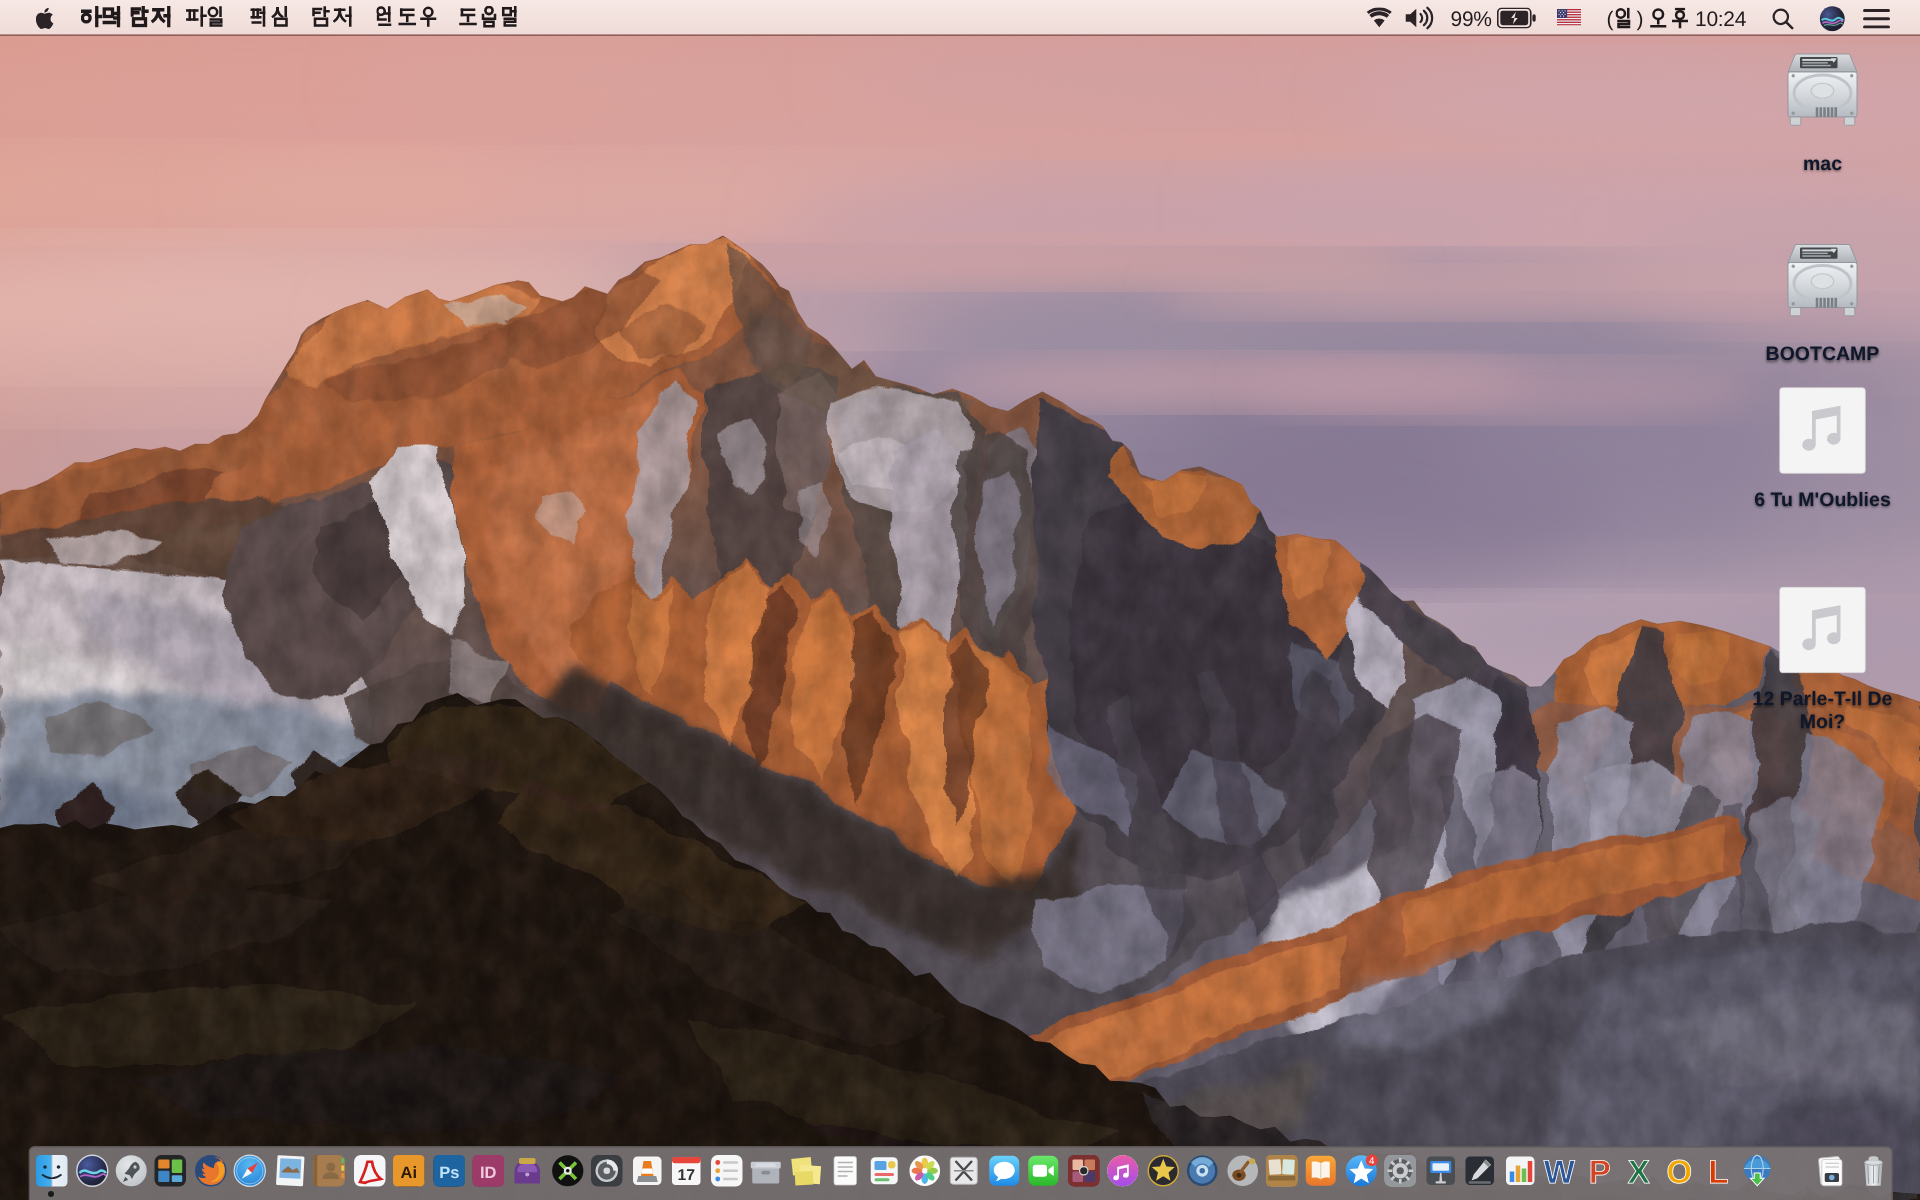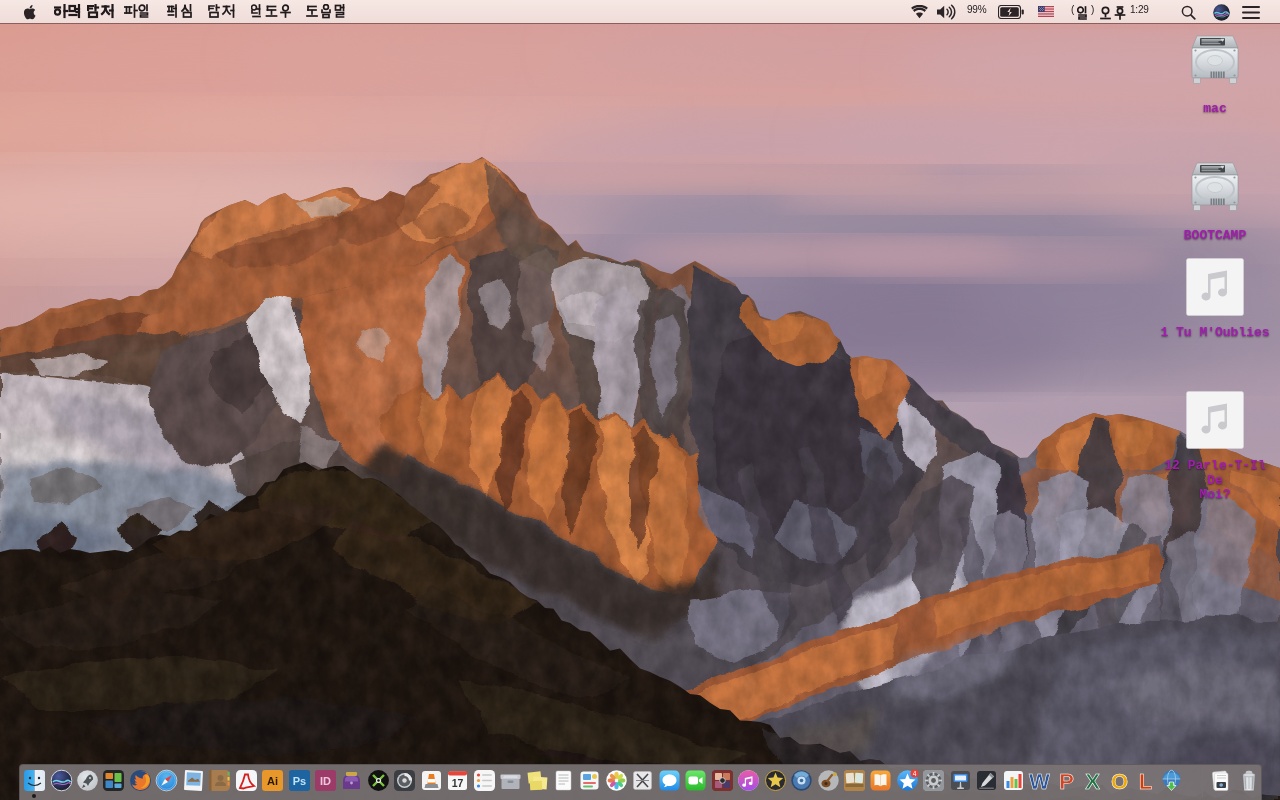--- a/index.html
+++ b/index.html
@@ -1,22 +1,22 @@
 <!DOCTYPE html>
 <html><head><meta charset="utf-8">
 <style>
 * { margin:0; padding:0; box-sizing:border-box; }
 html,body { width:1280px; height:800px; overflow:hidden; font-family:"Liberation Sans",sans-serif; }
 #wall { position:absolute; inset:0; }
 #menubar { position:absolute; top:0; left:0; width:1280px; height:24px; background:linear-gradient(#f6e8e4,#efdcd9); border-bottom:1px solid #8d5f5c; z-index:50; }
 .mi { position:absolute; top:4px; font-size:14px; color:#211a1c; letter-spacing:-0.2px; }
 
-.mtxt { position:absolute; top:3.5px; font-size:10px; color:#211a1c; letter-spacing:-0.2px; }
+.mtxt { position:absolute; top:3.5px; font-size:14px; color:#211a1c; letter-spacing:-0.2px; }
 .dicon { position:absolute; width:58px; z-index:10; }
-.dlabel { position:absolute; width:120px; left:-31px; text-align:center; font-size:13px; font-weight:bold; color:#a21caf; text-shadow:0 1px 2px rgba(0,0,0,0.55); line-height:14.5px;font-family:Liberation Mono, monospace; }
+.dlabel { position:absolute; width:120px; left:-31px; text-align:center; font-size:13px; font-weight:bold; color:#0f172a; text-shadow:0 1px 2px rgba(0,0,0,0.55); line-height:14.5px; }
 #dock { position:absolute; left:19px; top:764px; width:1243px; height:36px; background:rgba(123,116,117,0.9); border-radius:4px 4px 0 0; border:1px solid rgba(60,55,56,0.4); border-bottom:none; z-index:40; }
 .dk { position:absolute; top:769px; z-index:45; }
 #finddot { position:absolute; left:32px; top:794px; width:4px; height:4px; border-radius:2px; background:#1a1a1a; z-index:46; }
 </style></head>
 <body>
 <div id="wall">
     <svg width="1280" height="800" viewBox="0 0 1280 800" xmlns="http://www.w3.org/2000/svg" style="position:absolute;top:0;left:0">
 <defs>
 <linearGradient id="skyv" x1="0" y1="0" x2="0" y2="1">
  <stop offset="0" stop-color="#d79a93"></stop>
@@ -408,21 +408,21 @@
     <span class="mtxt" style="left:1091px">)</span>
     <span style="position:absolute;left:1100px;top:5px"><svg width="29" height="15" viewBox="0 0 29 15" style="vertical-align:-2px">
         <circle cx="5.5" cy="4.5" r="3.2" stroke="#211a1c" stroke-width="1.7" stroke-linecap="square" fill="none"></circle>
         <line x1="5.5" y1="8" x2="5.5" y2="10.5" stroke="#211a1c" stroke-width="1.7" stroke-linecap="square" fill="none"></line>
         <line x1="1.0" y1="12.5" x2="10.0" y2="12.5" stroke="#211a1c" stroke-width="1.7" stroke-linecap="square" fill="none"></line>
         <line x1="17.5" y1="1" x2="22.5" y2="1" stroke="#211a1c" stroke-width="1.7" stroke-linecap="square" fill="none"></line>
         <circle cx="20.0" cy="5" r="2.6" stroke="#211a1c" stroke-width="1.7" stroke-linecap="square" fill="none"></circle>
         <line x1="15.5" y1="9" x2="24.5" y2="9" stroke="#211a1c" stroke-width="1.7" stroke-linecap="square" fill="none"></line>
         <line x1="20.0" y1="9" x2="20.0" y2="13" stroke="#211a1c" stroke-width="1.7" stroke-linecap="square" fill="none"></line>
       </svg></span>
-    <span class="mtxt" style="left:1130px">1:29</span>
+    <span class="mtxt" style="left:1130px">10:24</span>
  <svg style="position:absolute;left:1181px;top:4.5px" width="15" height="15" viewBox="0 0 15 15">
       <circle cx="6.2" cy="6.2" r="4.8" fill="none" stroke="#2b2326" stroke-width="1.5"></circle>
       <line x1="9.8" y1="9.8" x2="13.8" y2="13.8" stroke="#2b2326" stroke-width="1.7" stroke-linecap="round"></line>
     </svg>
  <svg style="position:absolute;left:1213px;top:3.5px" width="17" height="17" viewBox="0 0 17 17">
       <defs>
         <radialGradient id="siri1" cx="0.32" cy="0.32" r="0.95">
           <stop offset="0" stop-color="#4a5894"></stop>
           <stop offset="0.5" stop-color="#27293e"></stop>
           <stop offset="1" stop-color="#131320"></stop>
@@ -512,21 +512,21 @@
 <circle cx="9.5" cy="44.5" r="1.1" fill="#93989d"></circle>
       <circle cx="48.5" cy="44.5" r="1.1" fill="#93989d"></circle>
 <rect x="7.5" y="47" width="7" height="5.5" rx="1" fill="#ced2d5" stroke="#8e9398" stroke-width="0.5"></rect>
 <rect x="43.5" y="47" width="7" height="5.5" rx="1" fill="#ced2d5" stroke="#8e9398" stroke-width="0.5"></rect>
 </svg><div class="dlabel" style="top:71px">BOOTCAMP</div></div>
 <div class="dicon" style="left:1186px;top:258px"><svg width="58" height="58" viewBox="0 0 58 58">
 <rect x="0.5" y="0.5" width="57" height="57" rx="2" fill="#f5f4f5" stroke="#d8d8d8" stroke-width="0.5"></rect>
 <g fill="#c9c9ce">
         <path d="M22 16 L41 12.5 L41 34.5 a4.5 4 0 1 1 -2.5 -3.6 L38.5 19 L24.5 21.6 L24.5 38.5 a4.5 4 0 1 1 -2.5 -3.6 Z"></path>
       </g>
-</svg><div class="dlabel" style="top:68px">1 Tu M'Oublies</div></div>
+</svg><div class="dlabel" style="top:68px">6 Tu M'Oublies</div></div>
 <div class="dicon" style="left:1186px;top:391px"><svg width="58" height="58" viewBox="0 0 58 58">
 <rect x="0.5" y="0.5" width="57" height="57" rx="2" fill="#f5f4f5" stroke="#d8d8d8" stroke-width="0.5"></rect>
 <g fill="#c9c9ce">
         <path d="M22 16 L41 12.5 L41 34.5 a4.5 4 0 1 1 -2.5 -3.6 L38.5 19 L24.5 21.6 L24.5 38.5 a4.5 4 0 1 1 -2.5 -3.6 Z"></path>
       </g>
 </svg><div class="dlabel" style="top:68px">12 Parle-T-Il De<br>Moi?</div></div>
 
 <div id="dock"></div>
 <svg class="dk" style="left:23.0px" width="23" height="23" viewBox="0 0 23 23">
     <defs>

